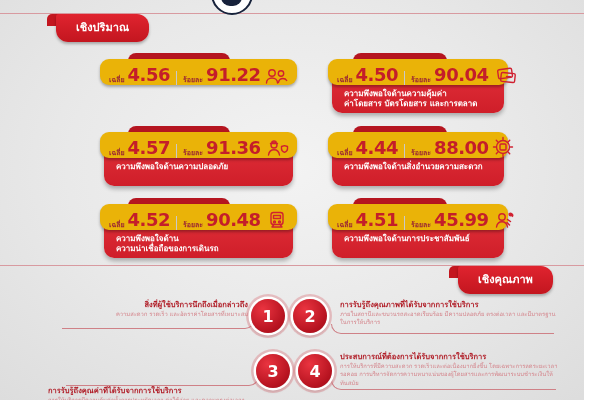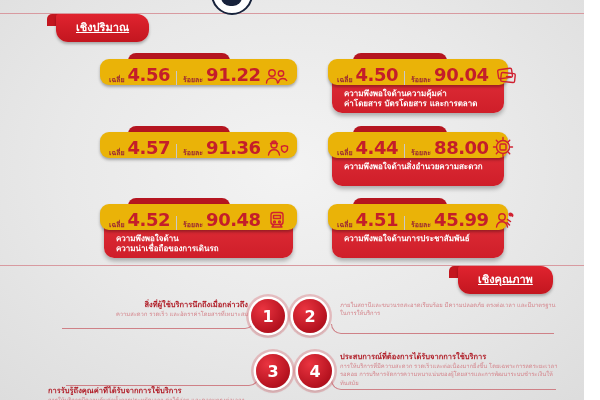--- a/index.html
+++ b/index.html
@@ -15,21 +15,21 @@
 
   
   .top-badge{position:absolute;left:211px;top:-27px;width:42px;height:42px;border-radius:50%;
     background:#fff;border:2.5px solid #17223b;box-sizing:border-box;}
   .top-badge .cap{position:absolute;left:8px;top:16px;width:21px;height:15px;background:#17223b;
     border-radius:3px 3px 9px 9px;}
 
   
   .tab{position:absolute;background:linear-gradient(180deg,#e0242f,#c3161f);color:#fff;
     font-weight:bold;font-size:11px;padding:4px 20px 6px;border-radius:3px 12px 12px 12px;
-    box-shadow:0 2px 3px rgba(0,0,0,.28);text-decoration:underline;}
+    box-shadow:0 2px 3px rgba(0,0,0,.28);}
   .tab::before{content:"";position:absolute;left:-9px;top:0;width:18px;height:12px;
     background:#c3161f;border-radius:5px 0 0 0;z-index:-1;}
   .tab.quant{left:56px;top:14px;}
   .tab.qual{left:458px;top:266px;}
 
   
   .card{position:absolute;height:60px;}
   .back-tab{position:absolute;left:14%;top:0;width:52%;height:16px;background:#b51520;border-radius:8px;}
   .card .body{position:absolute;left:4px;right:4px;top:14px;bottom:0;
     background:linear-gradient(180deg,#e2303a 0%,#cf1e29 100%);
@@ -127,20 +127,23 @@
           <rect x="6" y="4" width="14" height="9" rx="1.5" transform="rotate(-8 13 8)"></rect>
           <rect x="9" y="8" width="14" height="9" rx="1.5" transform="rotate(6 16 12)"></rect>
           <path d="M14.5 11.5h4" transform="rotate(6 16 12)"></path>
         </svg>
     </span>
   </div>
 </div>
 
 <div class="card c-r2l">
   <div class="back-tab"></div>
+  <div class="body">
+      <div class="desc">ความพึงพอใจด้านความปลอดภัย</div>
+    </div>
   <div class="pill">
     <span class="lbl">เฉลี่ย</span>
     <span class="num">4.57</span>
     <span class="sep"></span>
     <span class="lbl">ร้อยละ</span>
     <span class="num">91.36</span>
     <span class="icon">
       <svg width="26" height="20" viewBox="0 0 26 20">
           <circle cx="10" cy="7" r="3"></circle>
           <path d="M6.5 5.5h7M8 3.5c1.3-.8 2.7-.8 4 0"></path>
@@ -220,20 +223,21 @@
 </div>
 
 <div class="q-text q1">
   <div class="q-title">สิ่งที่ผู้ใช้บริการนึกถึงเมื่อกล่าวถึง</div>
   <div class="q-body">ความสะดวก รวดเร็ว และอัตราค่าโดยสารที่เหมาะสม</div>
 </div>
 <div class="swoosh r s1"></div>
 <div class="qnum n1">1</div>
 
 <div class="q-text q2">
+  <div class="q-title">การรับรู้ถึงคุณภาพที่ได้รับจากการใช้บริการ</div>
   <div class="q-body">ภายในสถานีและขบวนรถสะอาดเรียบร้อย มีความปลอดภัย ตรงต่อเวลา และมีมาตรฐานในการให้บริการ</div>
 </div>
 <div class="swoosh l s2"></div>
 <div class="qnum n2">2</div>
 
 <div class="q-text q3">
   <div class="q-title">การรับรู้ถึงคุณค่าที่ได้รับจากการใช้บริการ</div>
   <div class="q-body">การให้บริการมีความคุ้มค่าทั้งการประหยัดเวลา ค่าใช้จ่าย และความตรงต่อเวลาของการเดินรถ</div>
 </div>
 <div class="swoosh r s3"></div>

